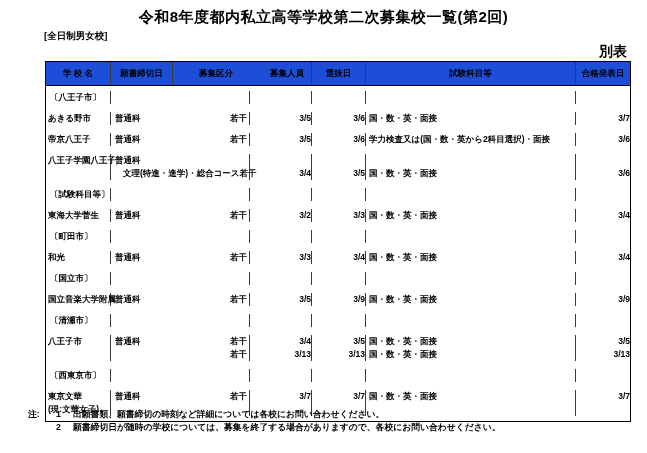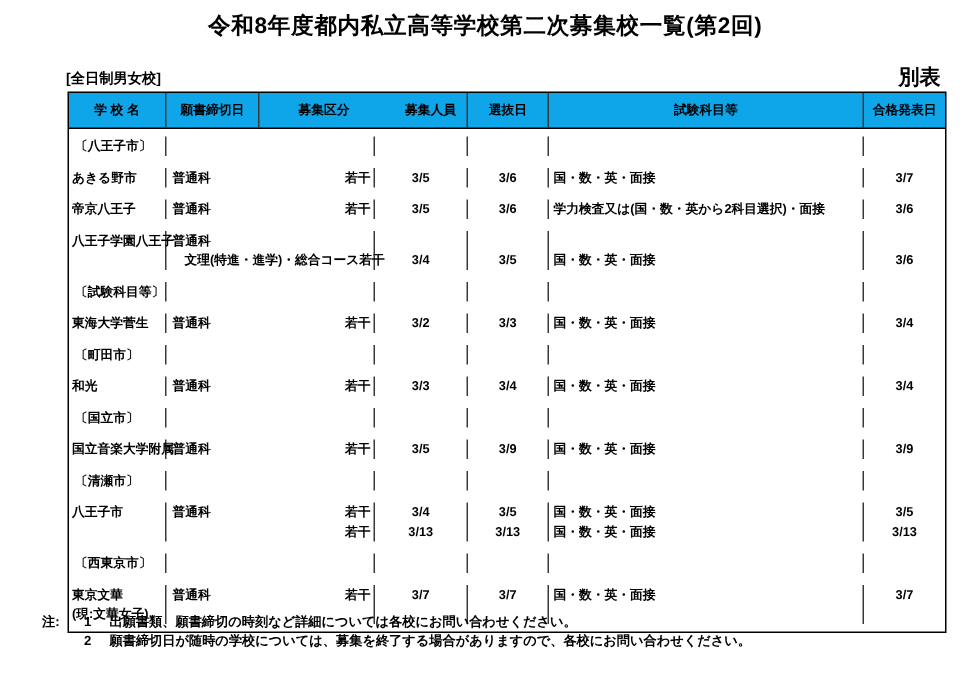--- a/index.html
+++ b/index.html
@@ -6,48 +6,48 @@
   .page {
     position:relative; width:647px; height:453px; background:#fff;
     font-family:"Liberation Sans","DejaVu Sans",sans-serif;
     font-weight:bold; color:#000; overflow:hidden;
   }
   .doc-title {
     position:absolute; left:0; right:0; top:8px;
     text-align:center; font-size:15px; letter-spacing:0.5px;
   }
   .annex { position:absolute; right:20px; top:8px; font-size:14px;margin-top:35px; }
-  .section-label { position:absolute; left:44px; top:46px; font-size:9.5px; }
+  .section-label { position:absolute; left:44px; top:30px; font-size:9.5px; }
 
   .table {
     position:absolute; left:45px; top:61px; width:586px;
     border:1.5px solid #000; box-sizing:border-box; background:#fff;
   }
   .t-header {
-    display:flex; background:#0ea5e9; border-bottom:1.5px solid #000;
+    display:flex; background:#1d4ed8; border-bottom:1.5px solid #000;
     height:23px; align-items:center; font-size:8.5px;
   }
   .cell { box-sizing:border-box; }
   .c1 { width:65px; }
   .c2 { width:139px; }
   .c3 { width:62px; }
   .c4 { width:54px; }
   .c5 { width:210px; }
   .c6 { flex:1; }
   .c1,.c2,.c3,.c4,.c5 { border-right:1px solid #3a3a3a; }
   .hc { text-align:center; height:100%; display:flex; align-items:center; justify-content:center; }
   .hc2 { display:flex; justify-content:space-between; padding:0 7px 0 26px; }
   .t-body { padding-bottom:2px; }
   .t-row { display:flex; padding:5px 0 3px; }
   .line { height:13px; line-height:13px; font-size:8.5px; white-space:nowrap; }
   .c1 .line { padding-left:2px; }
   .c1 .city-label { padding-left:4px; }
   .c2line { display:flex; justify-content:space-between; padding:0 2px 0 4px;align-items:flex-end; }
   .cat.indent { padding-left:8px; }
-  .c3 .line, .c4 .line, .c6 .line { text-align:center; }
+  .c3 .line, .c4 .line, .c6 .line { text-align:right; }
   .c5 .line { padding-left:3px; }
 
   .notes { position:absolute; left:28px; top:408px; font-size:8.8px; }
   .note-row { display:flex; line-height:12.5px; }
   .note-tag { width:28px; }
   .note-num { width:17px; }
 </style>
 </head>
 <body>
 

